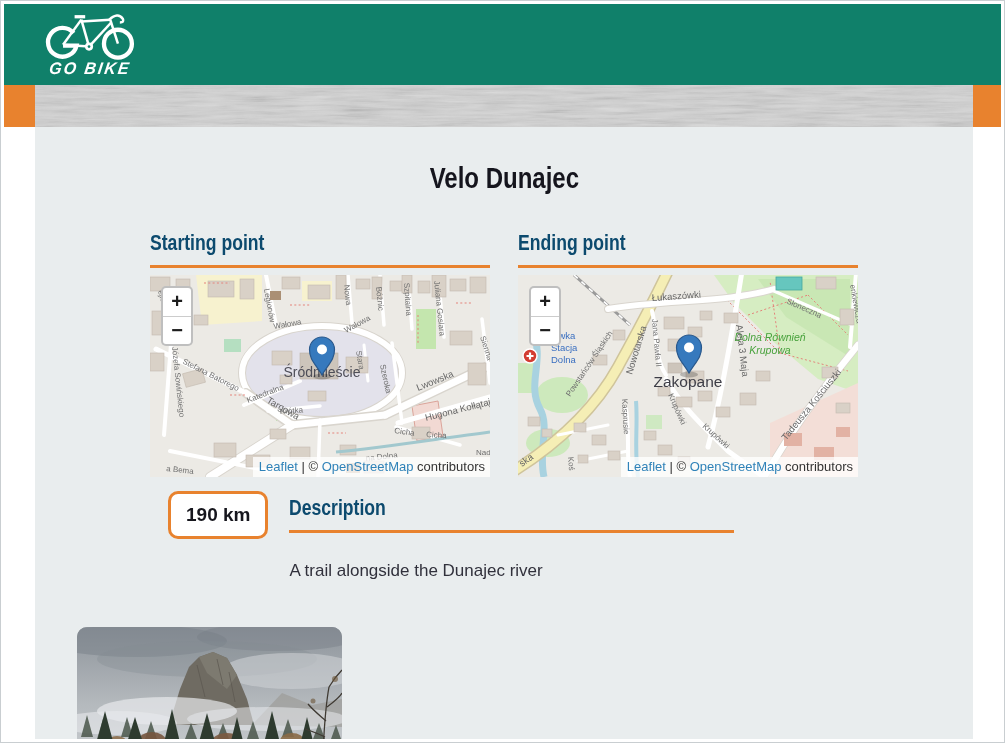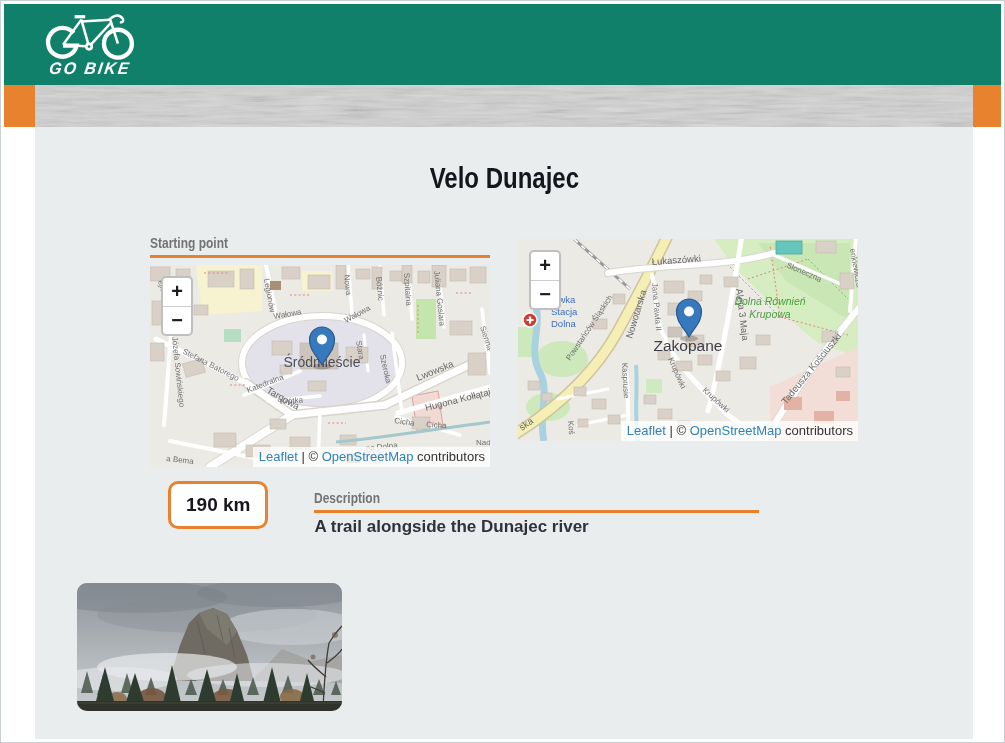--- a/index.html
+++ b/index.html
@@ -43,22 +43,22 @@
     font-size: 30px; font-weight: bold; color: #15151d;
     display: inline-block; transform: scaleX(.8); transform-origin: center;
   }
   .cond {
     font-weight: bold; display: inline-block;
     transform: scaleX(.8); transform-origin: left center;
     white-space: nowrap;
   }
   .sec-head {
     border-bottom: 3px solid #e8822e;
-    padding-bottom: 2px;
-    font-size: 15px; color: #737373; line-height: 21px;
+    padding-bottom: 12px;
+    font-size: 22px; color: #0c4a6e; line-height: 21px;
   }
   .maps-row { display: flex; gap: 28px; margin: 37px 0 0 115px; }
   .map-col { width: 340px; }
   .map {
     width: 340px; height: 202px; margin-top: 7px;
     position: relative; overflow: hidden; background: #eceae5; cursor: grab;
   }
   .map svg.mapart { position: absolute; inset: 0; }
   svg text { font-family: "Liberation Sans", sans-serif; }
   .slbl { font-size: 8px; fill: #6f6f6f; }
@@ -81,28 +81,28 @@
     user-select: none;
   }
   .zbtn + .zbtn { border-top: 1px solid #ccc; }
   .attrib {
     position: absolute; right: 0; bottom: 0; z-index: 3;
     background: rgba(255,255,255,.78);
     font-size: 13px; color: #333; padding: 2px 5px 3px 6px; white-space: pre;
   }
   .attrib a { color: #2f82b8; text-decoration: none; cursor: pointer; }
   
-  .detail-row { display: flex; gap: 46px; margin: 14px 0 0 133px; align-items: flex-start; }
+  .detail-row { display: flex; gap: 21px; margin: 14px 0 0 133px; align-items: flex-start; }
   .distance {
     border: 3px solid #e8822e; border-radius: 10px; background: #fff;
     padding: 10px 15px; font-weight: bold; font-size: 19px; color: #16161d;
     white-space: nowrap;
   }
   .desc { width: 445px; margin-top: 6px; }
-  .desc p { margin-top: 4px; font-size: 17px; color: #31313c; font-weight: bold; }
+  .desc p { margin-top: 28px; font-size: 17px; color: #31313c; }
   
   .landmarks { margin: 46px 43px 0 42px; }
   .landmark-photo {
     width: 265px; height: 128px; margin-top: 11px;
     border-radius: 10px; overflow: hidden; background: #9aa0a5;
   }
 </style>
 </head>
 <body>
 
@@ -277,20 +277,21 @@
           </svg>
           <div class="zoomctl">
             <div class="zbtn">+</div>
             <div class="zbtn">−</div>
           </div>
           <div class="attrib"><a>Leaflet</a><span> | © </span><a>OpenStreetMap</a><span> contributors</span></div>
         </div>
       </section>
 
       <section class="map-col">
+        <div class="sec-head"><span class="cond">Ending point</span></div>
         <div class="map">
           <svg class="mapart" viewBox="0 0 340 202" width="340" height="202">
             <rect width="340" height="202" fill="#eceae5"></rect>
             <g>
               <polygon points="196,0 340,0 340,118 300,104 252,64 216,28" fill="#d6edc2"></polygon>
               <polygon points="240,4 332,4 332,82 268,42" fill="#c9e7b4"></polygon>
               <polygon points="252,148 340,108 340,202 252,202" fill="#f3ded7"></polygon>
               <ellipse cx="44" cy="120" rx="26" ry="18" fill="#cde9bc"></ellipse>
               <ellipse cx="30" cy="168" rx="22" ry="14" fill="#cde9bc"></ellipse>
               <rect x="0" y="88" width="16" height="30" fill="#cde9bc"></rect>

